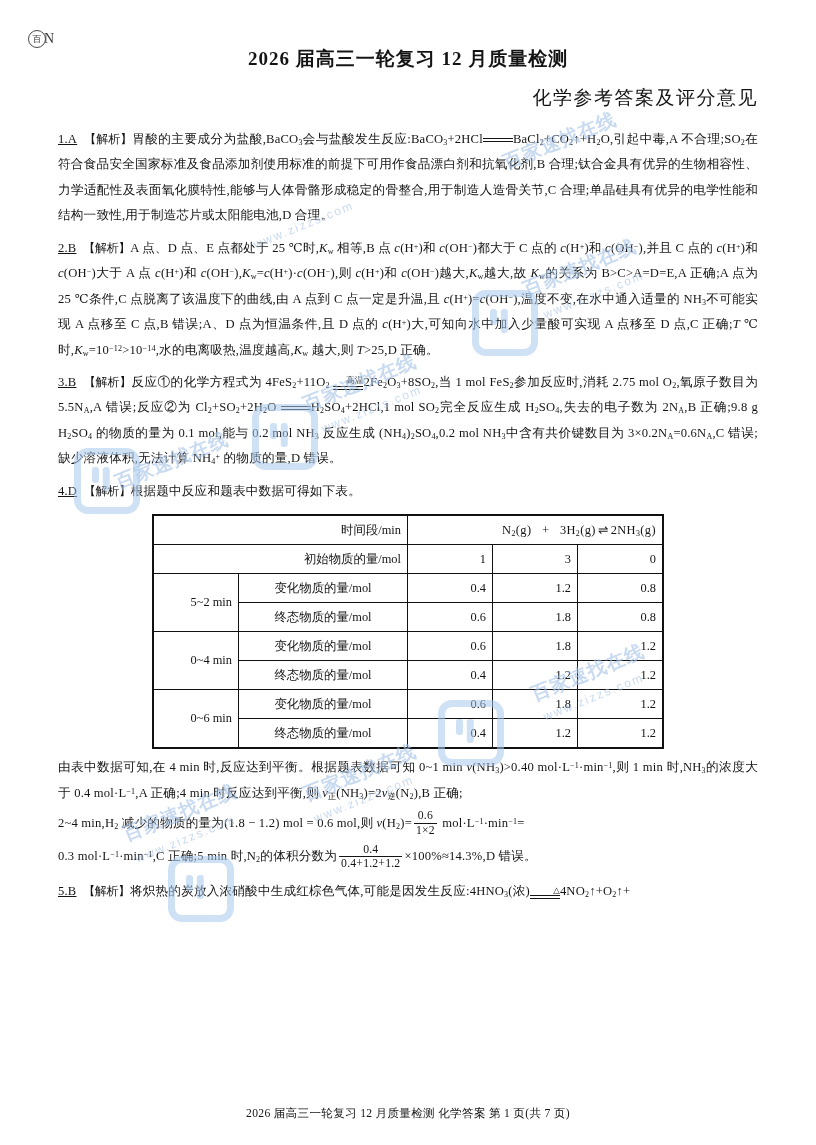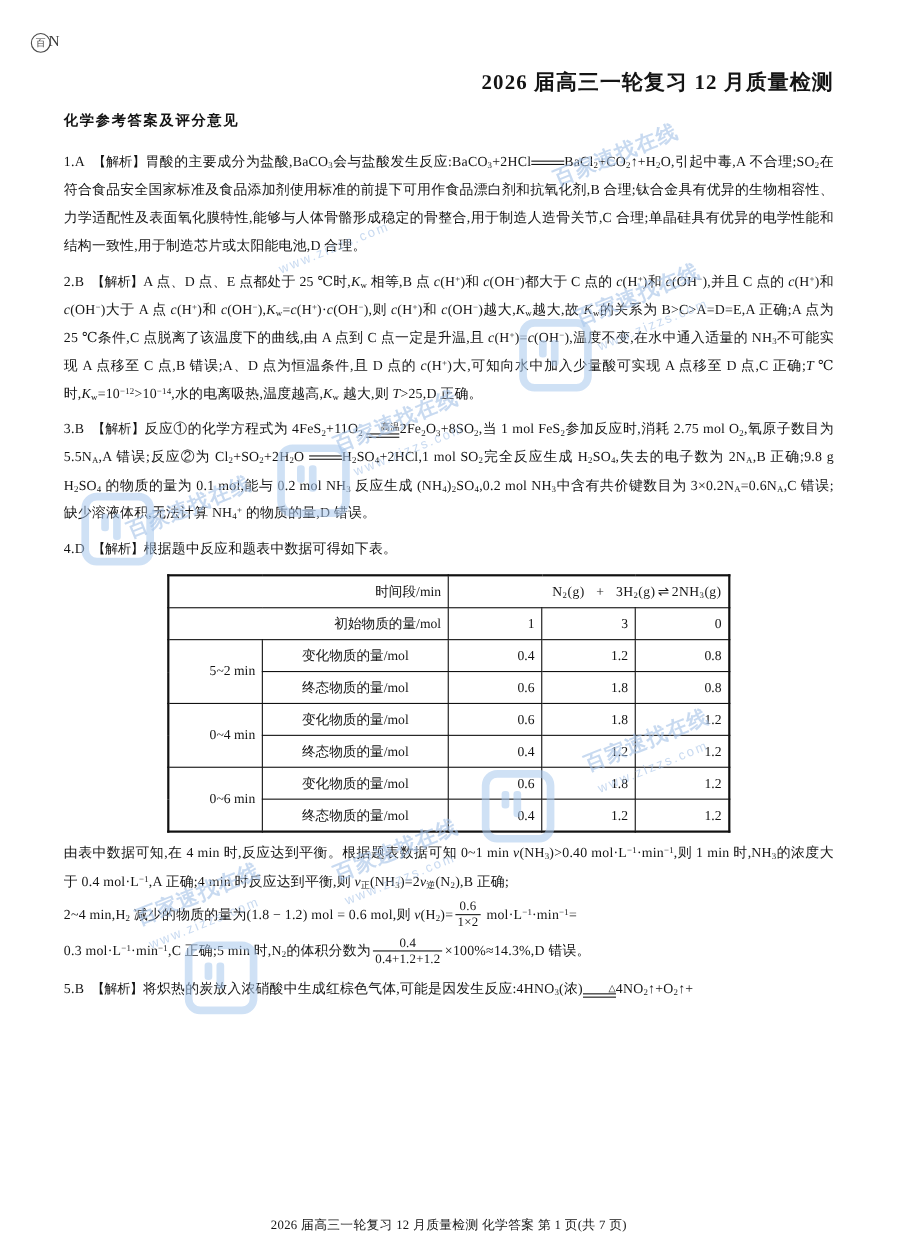--- a/index.html
+++ b/index.html
@@ -48,51 +48,52 @@
     line-height: 1;
     font-family: "Liberation Serif", serif;
   }
   .corner-mark .mark-letter {
     font-size: 14px;
     margin-left: -2px;
   }
 
   
   .doc-title {
-    text-align: right;
+    text-align: center;
     font-size: 19px;
     font-family: "Liberation Serif", "DejaVu Serif", serif;
     letter-spacing: 1px;
     margin: 0;
-    padding-top: 62px;
+    padding-top: 46px;
   }
   .doc-subtitle {
-    text-align: left;
-    font-size: 13px;
-    font-weight: bold;
+    text-align: right;
+    font-size: 19px;
+    font-weight: normal;
     font-family: "Liberation Sans", "DejaVu Sans", sans-serif;
     letter-spacing: 1.5px;
     margin: 0;
     padding-top: 13px;
   }
 
   
   .answers {
     padding-top: 16px;
   }
   .item {
     font-size: 12.6px;
     line-height: 2.02;
     text-align: justify;
     text-justify: inter-ideograph;
     margin: 0 0 1px 0;
     letter-spacing: 0.2px;
   }
   .item .idx {
     font-family: "Liberation Serif", serif;
+    text-decoration: underline;
   }
   .item .tag {
     font-weight: normal;
     font-family: "Liberation Sans", "DejaVu Sans", sans-serif;
     font-size: 12px;
     letter-spacing: -0.3px;
   }
   .item.gapped { margin-top: 7px; }
 
   sub { font-size: 0.64em; vertical-align: -0.24em; }

